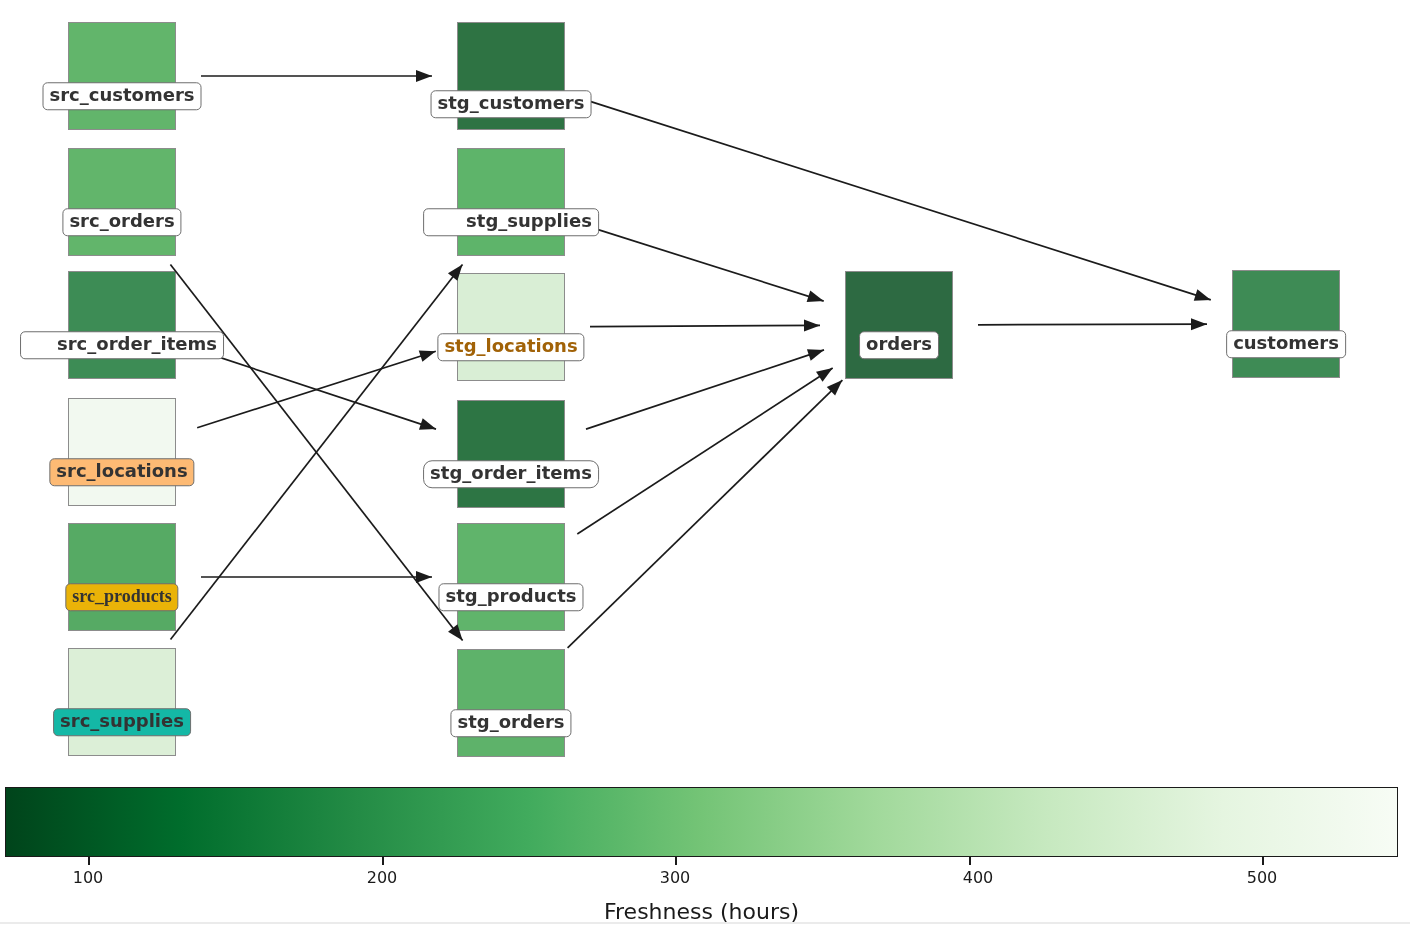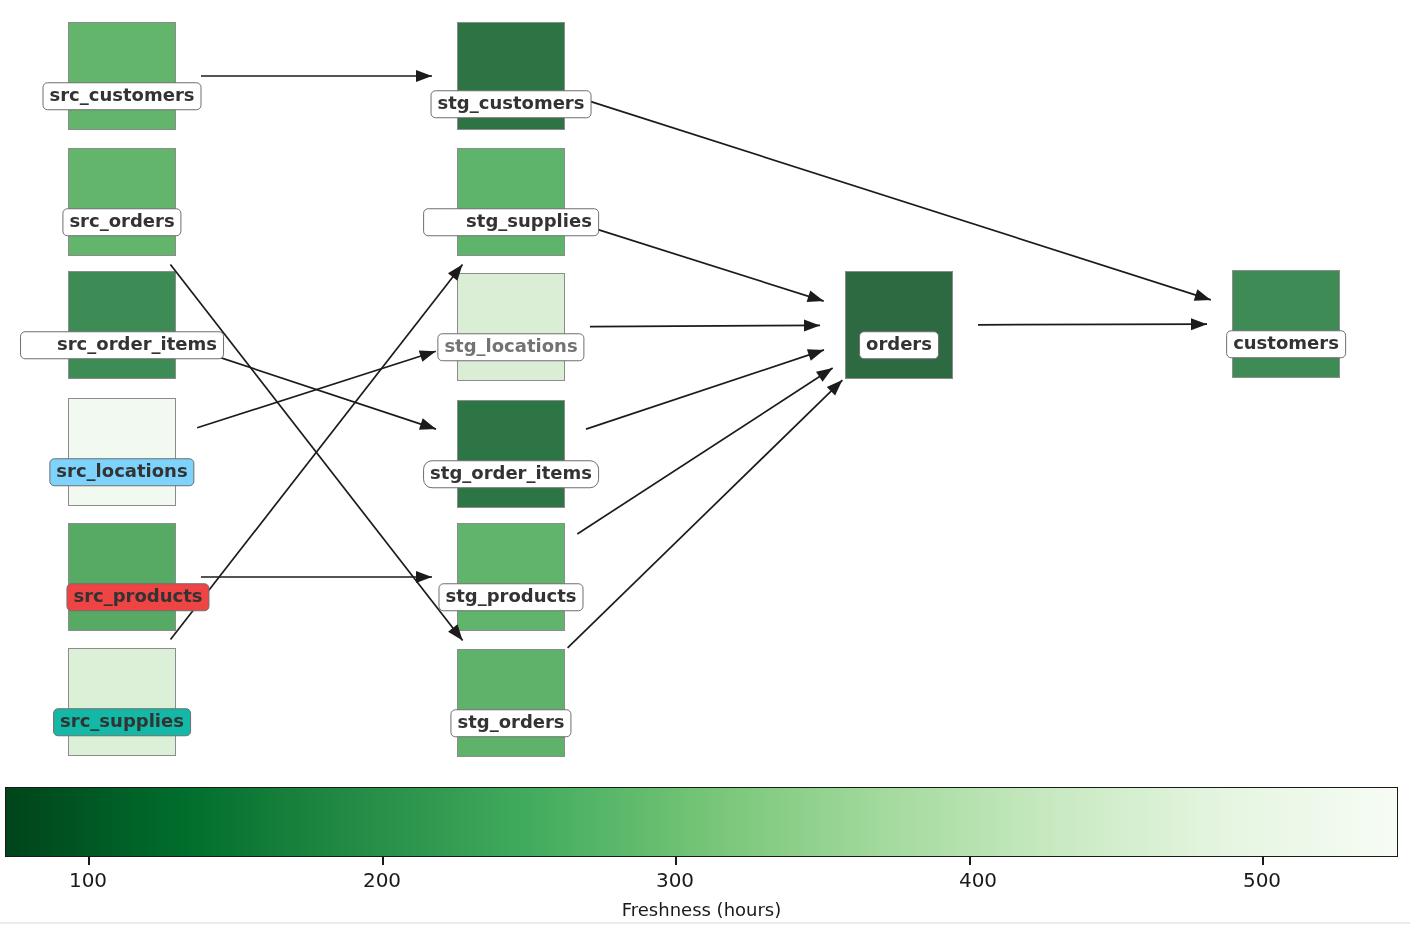--- a/index.html
+++ b/index.html
@@ -6,22 +6,22 @@
   #page{position:relative;width:1410px;height:926px;background:#ffffff;overflow:hidden;
         font-family:"DejaVu Sans","Liberation Sans",sans-serif;}
   .node-square{position:absolute;border:1.5px solid #8c8c8c;box-sizing:border-box;z-index:1;}
   #edge-layer{position:absolute;left:0;top:0;z-index:2;}
   .node-label{position:absolute;z-index:3;transform:translate(-50%,-50%);
       background:#ffffff;border:1.5px solid #6e6e6e;border-radius:5px;
       padding:1px 6px 2px 6px;font-size:18px;font-weight:bold;color:#333333;
       white-space:nowrap;line-height:1.25;margin-top:20px;}
   #colorbar{position:absolute;border:1.6px solid #1a1a1a;box-sizing:border-box;z-index:1;}
   .cb-tick{position:absolute;width:1.5px;height:8px;background:#1a1a1a;z-index:1;}
-  .cb-tick-label{position:absolute;transform:translateX(-50%);font-size:20px;color:#1a1a1a;z-index:1;}
-  #cb-axis-label{position:absolute;transform:translateX(-50%);font-size:18px;color:#1a1a1a;z-index:1;}
+  .cb-tick-label{position:absolute;transform:translateX(-50%);font-size:16px;color:#1a1a1a;z-index:1;}
+  #cb-axis-label{position:absolute;transform:translateX(-50%);font-size:22px;color:#1a1a1a;z-index:1;}
   #bottom-rule{position:absolute;left:0;width:1410px;height:2px;background:#ebebeb;z-index:0;}
 </style>
 </head>
 <body>
 
 <div id="page">
   <svg id="edge-layer" width="1410" height="926" viewBox="0 0 1410 926">
     <defs>
       <marker id="arrowhead" markerUnits="userSpaceOnUse" markerWidth="18" markerHeight="14" refX="17" refY="7" orient="auto">
         <path d="M1,1 L17,7 L1,13 z" fill="#1b1b1b"></path>
@@ -55,26 +55,26 @@
     <div class="node-square" style="left: 457px; top: 148px; width: 108px; height: 108px; background: rgb(94, 180, 106); border-color: rgb(140, 140, 140);"></div>
     <div class="node-square" style="left: 457px; top: 273px; width: 108px; height: 108px; background: rgb(217, 238, 213); border-color: rgb(140, 140, 140);"></div>
     <div class="node-square" style="left: 457px; top: 400px; width: 108px; height: 108px; background: rgb(45, 117, 68); border-color: rgb(140, 140, 140);"></div>
     <div class="node-square" style="left: 457px; top: 523px; width: 108px; height: 108px; background: rgb(96, 180, 107); border-color: rgb(140, 140, 140);"></div>
     <div class="node-square" style="left: 457px; top: 649px; width: 108px; height: 108px; background: rgb(94, 178, 106); border-color: rgb(140, 140, 140);"></div>
     <div class="node-square" style="left: 845px; top: 271px; width: 108px; height: 108px; background: rgb(45, 106, 66); border-color: rgb(140, 140, 140);"></div>
     <div class="node-square" style="left: 1232px; top: 270px; width: 108px; height: 108px; background: rgb(62, 139, 85); border-color: rgb(140, 140, 140);"></div>
     <div class="node-label" style="left: 122px; top: 76px; background: rgb(255, 255, 255); border-color: rgb(110, 110, 110); color: rgb(51, 51, 51);">src_customers</div>
     <div class="node-label" style="left: 122px; top: 202px; background: rgb(255, 255, 255); border-color: rgb(110, 110, 110); color: rgb(51, 51, 51);">src_orders</div>
     <div class="node-label" style="left: 122px; top: 325px; background: rgb(255, 255, 255); border-color: rgb(110, 110, 110); color: rgb(51, 51, 51); padding-left: 36px;">src_order_items</div>
-    <div class="node-label" style="left: 122px; top: 452px; background: #7dd3fc; border-color: rgb(110, 110, 110); color: rgb(51, 51, 51);">src_locations</div>
-    <div class="node-label" style="left: 138px; top: 577px; background: #ef4444; border-color: rgb(110, 110, 110); color: rgb(51, 51, 51);">src_products</div>
+    <div class="node-label" style="left: 122px; top: 452px; background: #fdba74; border-color: rgb(110, 110, 110); color: rgb(51, 51, 51);">src_locations</div>
+    <div class="node-label" style="left: 122px; top: 577px; background: #eab308; border-color: rgb(110, 110, 110); color: rgb(51, 51, 51); font-family: Liberation Serif, serif;">src_products</div>
     <div class="node-label" style="left: 122px; top: 702px; background: #14b8a6; border-color: rgb(110, 110, 110); color: rgb(51, 51, 51);">src_supplies</div>
     <div class="node-label" style="left: 511px; top: 84px; background: rgb(255, 255, 255); border-color: rgb(110, 110, 110); color: rgb(51, 51, 51);">stg_customers</div>
     <div class="node-label" style="left: 511px; top: 202px; background: rgb(255, 255, 255); border-color: rgb(110, 110, 110); color: rgb(51, 51, 51); padding-left: 42px;">stg_supplies</div>
-    <div class="node-label" style="left: 511px; top: 327px; background: rgb(255, 255, 255); border-color: rgb(110, 110, 110); color: #737373;">stg_locations</div>
+    <div class="node-label" style="left: 511px; top: 327px; background: rgb(255, 255, 255); border-color: rgb(110, 110, 110); color: #a16207;">stg_locations</div>
     <div class="node-label" style="left: 511px; top: 454px; background: rgb(255, 255, 255); border-color: rgb(110, 110, 110); color: rgb(51, 51, 51); border-radius: 9px;">stg_order_items</div>
     <div class="node-label" style="left: 511px; top: 577px; background: rgb(255, 255, 255); border-color: rgb(110, 110, 110); color: rgb(51, 51, 51);">stg_products</div>
     <div class="node-label" style="left: 511px; top: 703px; background: rgb(255, 255, 255); border-color: rgb(110, 110, 110); color: rgb(51, 51, 51);">stg_orders</div>
     <div class="node-label" style="left: 899px; top: 325px; background: rgb(255, 255, 255); border-color: rgb(110, 110, 110); color: rgb(51, 51, 51);">orders</div>
     <div class="node-label" style="left: 1286px; top: 324px; background: rgb(255, 255, 255); border-color: rgb(110, 110, 110); color: rgb(51, 51, 51);">customers</div>
     <div class="cb-tick" style="left: 88px; top: 857px;"></div>
     <div class="cb-tick-label" style="left: 88px; top: 868px;">100</div>
     <div class="cb-tick" style="left: 382px; top: 857px;"></div>
     <div class="cb-tick-label" style="left: 382px; top: 868px;">200</div>
     <div class="cb-tick" style="left: 675px; top: 857px;"></div>

